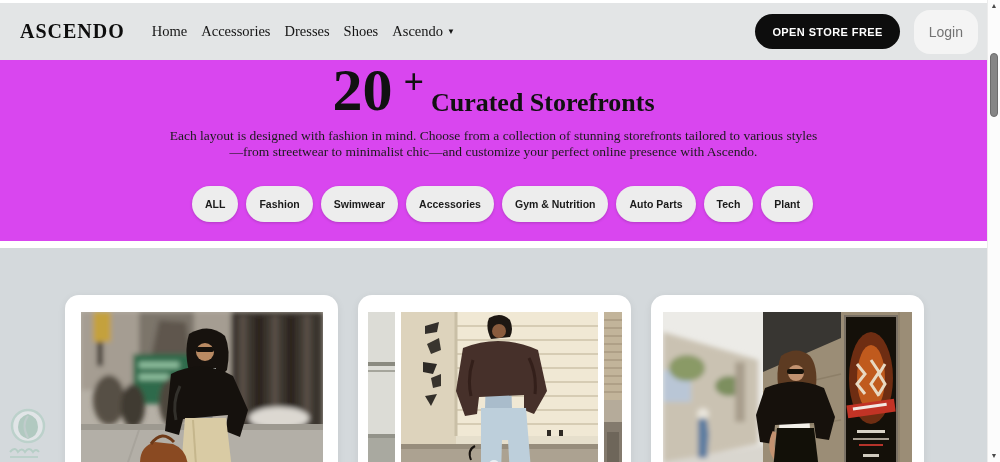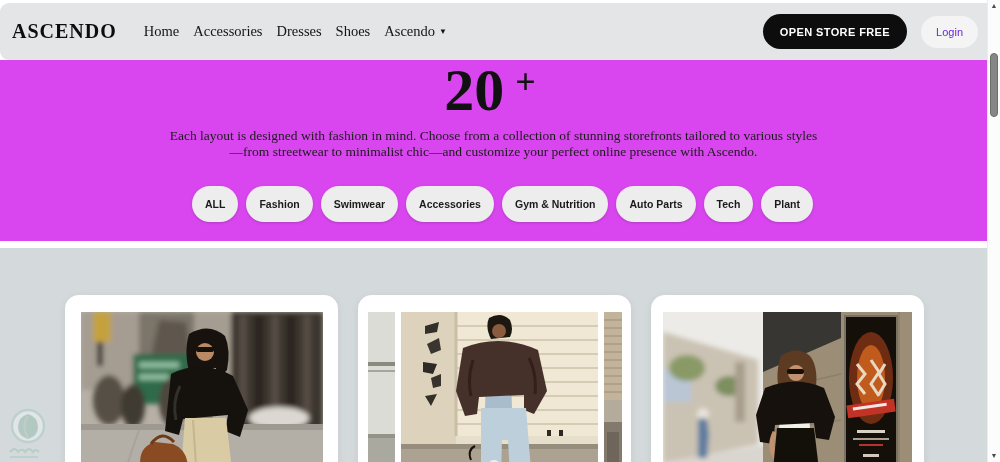--- a/index.html
+++ b/index.html
@@ -6,36 +6,35 @@
   html,body { margin:0; padding:0; }
   body {
     width:1000px; height:462px; overflow:hidden; position:relative;
     background:#ffffff; font-family:"Liberation Serif", serif; color:#111;
   }
   .topline { height:3px; background:#fff; }
 
   
   header {
     height:57px; background:#e3e5e6; display:flex; align-items:center;
-    padding:0 22px 0 12px;
-    border-radius:9px;
+    padding:0 22px 0 20px;
   }
   .logo { font-size:20px; font-weight:bold; letter-spacing:1px; color:#0d0d0d; cursor:pointer; }
   nav { display:flex; align-items:center; gap:14px; margin-left:27px;text-align:right; }
   nav .nav-link { font-size:14.5px; color:#141414; text-decoration:none; cursor:pointer; }
   .caret { font-size:8px; margin-left:4px; position:relative; top:-2px; display:inline-block; }
   .nav-actions { margin-left:auto; display:flex; align-items:center; gap:14px; }
   .btn-dark {
     background:#0d0d0d; color:#fff; border:none; border-radius:18px; height:35px;
     padding:0 17px; font-family:"Liberation Sans", sans-serif; font-size:11px;
     font-weight:bold; letter-spacing:.4px; cursor:pointer;
   }
   .btn-light {
-    background:#f4f4f4; color:#6d28d9; border:none; border-radius:16px; height:32px;
-    padding:0 15px; font-family:"Liberation Sans", sans-serif; font-size:11px; cursor:pointer;
+    background:#f4f4f4; color:#737373; border:none; border-radius:16px; height:44px;
+    padding:0 15px; font-family:"Liberation Sans", sans-serif; font-size:14px; cursor:pointer;
   }
 
   
   .hero { background:#d946ef; height:181px; margin-right:13px; text-align:center; }
   .hero-heading { display:flex; justify-content:center; align-items:flex-end; padding-top:6px; }
   .count { font-size:60px; font-weight:bold; line-height:.82; }
   .plus { font-size:36px; font-weight:bold; line-height:.9; align-self:flex-start; margin:0 7px 0 11px; }
   .hero-title { font-size:26px; font-weight:bold; margin:0; line-height:.95; }
   .desc { margin:13px 0 0; font-size:13.5px; line-height:1.18; color:#1b1b1b; }
   .filters {
@@ -97,20 +96,21 @@
     <div class="nav-actions">
       <button class="btn-dark">OPEN STORE FREE</button>
       <button class="btn-light">Login</button>
     </div>
   </header>
 
   <section class="hero">
     <div class="hero-heading">
       <span class="count">20</span>
       <span class="plus">+</span>
+      <h1 class="hero-title">Curated Storefronts</h1>
     </div>
     <p class="desc">
       <span>Each layout is designed with fashion in mind. Choose from a collection of stunning storefronts tailored to various styles</span><br>
       <span>—from streetwear to minimalist chic—and customize your perfect online presence with Ascendo.</span>
     </p>
     <div class="filters">
       <button class="pill">ALL</button>
       <button class="pill">Fashion</button>
       <button class="pill">Swimwear</button>
       <button class="pill">Accessories</button>

